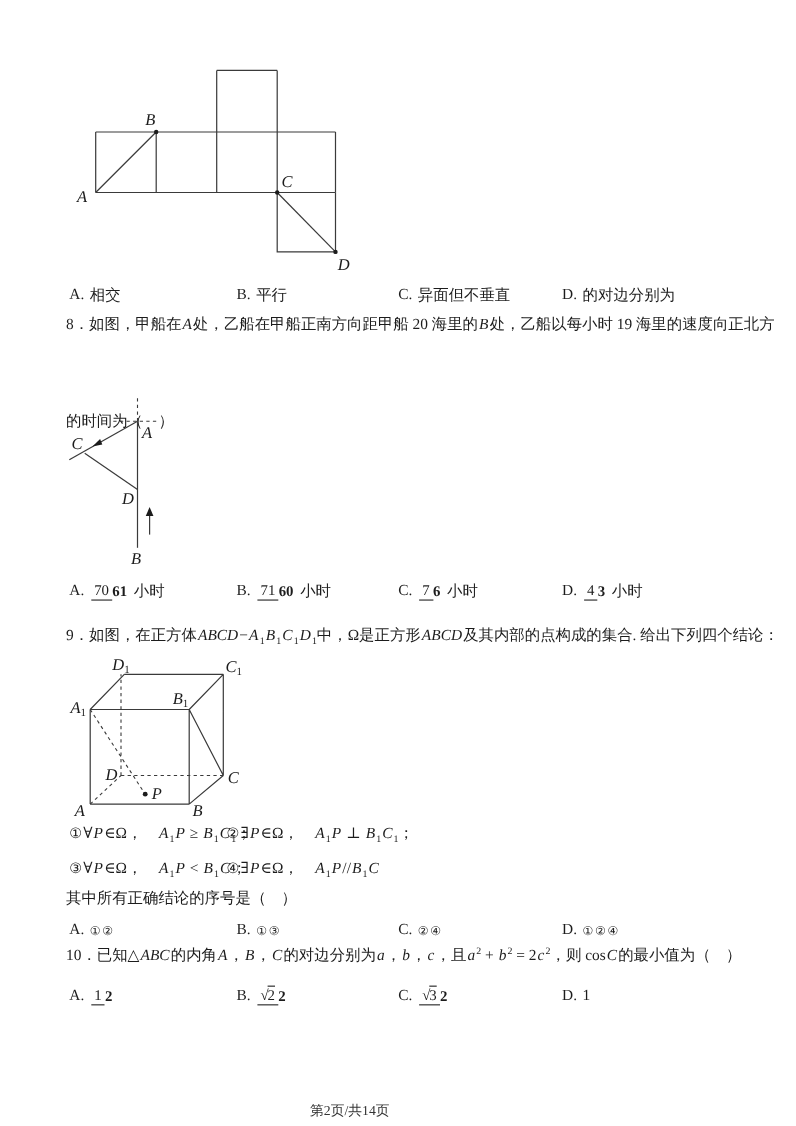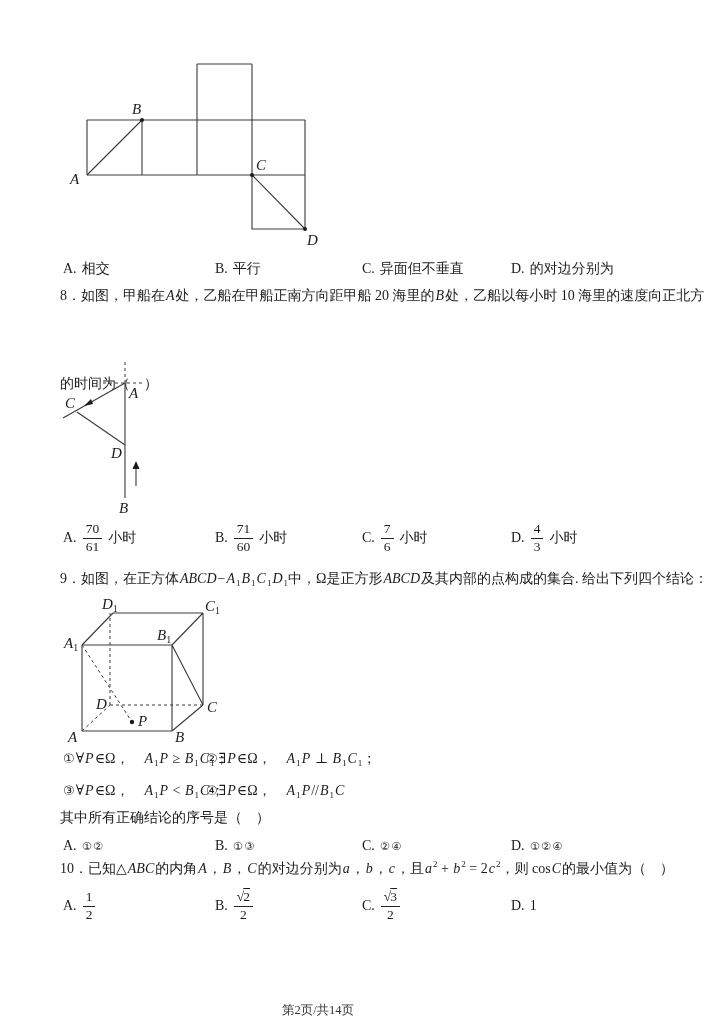--- a/index.html
+++ b/index.html
@@ -9,24 +9,24 @@
   .seg-n{font-style:normal;}
   .seg-i{font-style:italic;font-family:"Liberation Serif","DejaVu Serif",serif;padding:0 1px;}
   .seg-b{font-size:9px;vertical-align:-3px;}
   .seg-p{font-size:9px;vertical-align:6px;}
   .seg-c{font-family:"DejaVu Sans","Liberation Sans",sans-serif;font-size:13px;letter-spacing:1px;}
   .opts{position:absolute;left:0;width:724px;}
   .opt{position:absolute;top:0;height:100%;display:flex;align-items:center;gap:5px;font-size:14px;}
   .opt1{left:63px}.opt2{left:215px}.opt3{left:362px}.opt4{left:511px}
   .opt-label{font-family:"Liberation Serif","DejaVu Serif",serif;}
   .circ{font-family:"DejaVu Sans","Liberation Sans",sans-serif;font-size:11px;letter-spacing:1.5px;}
-  .frac{display:inline-flex;flex-direction:column;align-items:center;line-height:1.06;
+  .frac{display:inline-flex;flex-direction:row;align-items:center;line-height:1.06;
         font-size:13.5px;margin:0 1px;}
   .frac .num{border-bottom:1px solid #222;padding:0 3px 1px;display:inline-flex;align-items:flex-end;}
-  .frac .den{padding-top:1px;}
+  .frac .den{padding-top:1px;font-weight:bold;}
   .rt{margin-right:-1px;}
   .rad{text-decoration:overline;}
   .footer{position:absolute;left:0;width:636px;text-align:center;font-size:12.5px;color:#333;}
   svg{position:absolute;overflow:visible;}
   svg .edge{stroke:#3a3a3a;stroke-width:1.1;fill:none;}
   svg .dash{stroke:#3a3a3a;stroke-width:1;fill:none;stroke-dasharray:3,3;}
   svg .lbl{font-family:"Liberation Serif","DejaVu Serif",serif;font-style:italic;font-size:15px;fill:#1c1c1c;}
   svg .svgsub{font-size:10px;font-style:normal;}
   svg .dot{fill:#1c1c1c;}
   svg .ah{fill:#1c1c1c;stroke:none;}
@@ -63,21 +63,21 @@
       <span class="opt opt3">
         <span class="opt-label">C.</span>
         <span class="opt-text">异面但不垂直</span>
       </span>
       <span class="opt opt4">
         <span class="opt-label">D.</span>
         <span class="opt-text">的对边分别为</span>
       </span>
     </div>
 
-  <div class="tline" style="top:287px;"><span class="seg-n">8．如图，甲船在</span><span class="seg-i">A</span><span class="seg-n">处，乙船在甲船正南方向距甲船 20 海里的</span><span class="seg-i">B</span><span class="seg-n">处，乙船以每小时 10 海里的速度向正北方</span></div>
+  <div class="tline" style="top:287px;"><span class="seg-n">8．如图，甲船在</span><span class="seg-i">A</span><span class="seg-n">处，乙船在甲船正南方向距甲船 20 海里的</span><span class="seg-i">B</span><span class="seg-n">处，乙船以每小时 19 海里的速度向正北方</span></div>
   <div class="tline" style="top:351px;margin-top:24px;"><span class="seg-n">的时间为（　）</span></div>
 
   <svg style="left:45px;top:358px;" width="130" height="165" viewBox="0 0 130 165">
     <line class="dash" x1="80" y1="4" x2="80" y2="25"></line>
     <line class="dash" x1="58" y1="25" x2="97" y2="25"></line>
     <line class="edge" x1="80" y1="25" x2="80" y2="140"></line>
     <line class="edge" x1="80" y1="25" x2="18" y2="60"></line>
     <line class="edge" x1="32" y1="54" x2="80" y2="87"></line>
     <polygon class="ah" points="39,48 46,41 48,46"></polygon>
     <line class="edge" x1="91" y1="128" x2="91" y2="108"></line>

